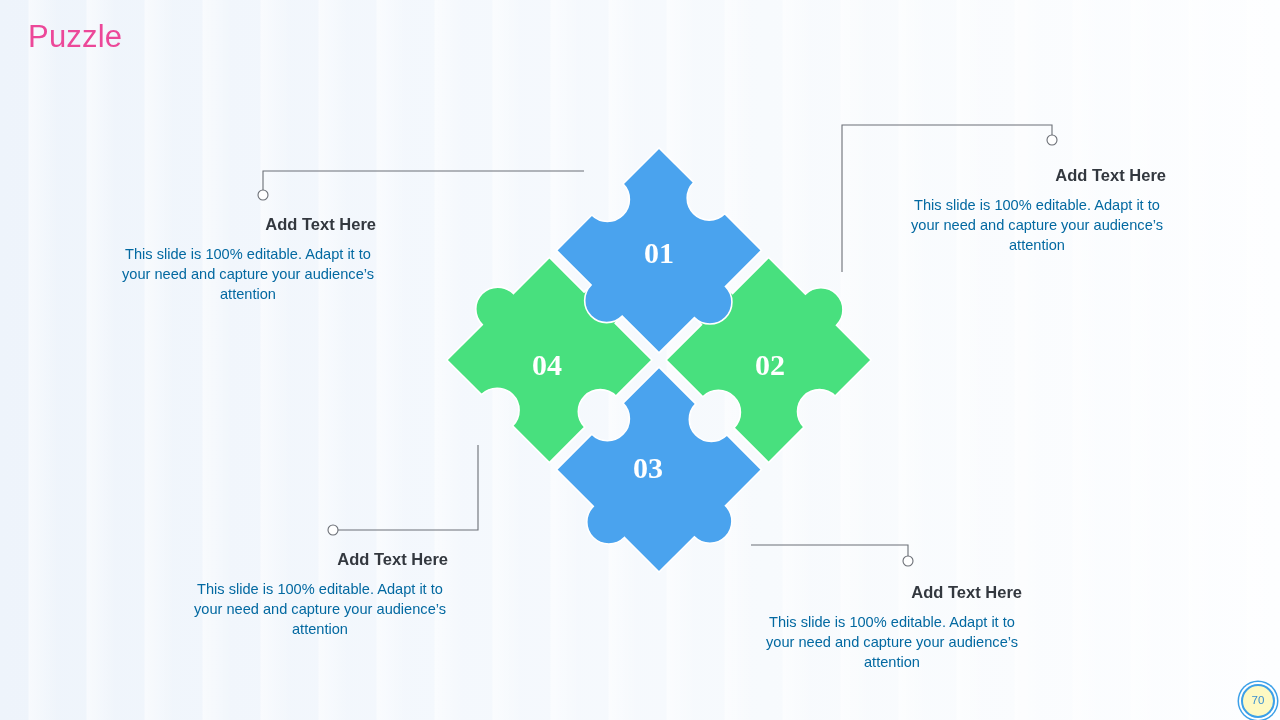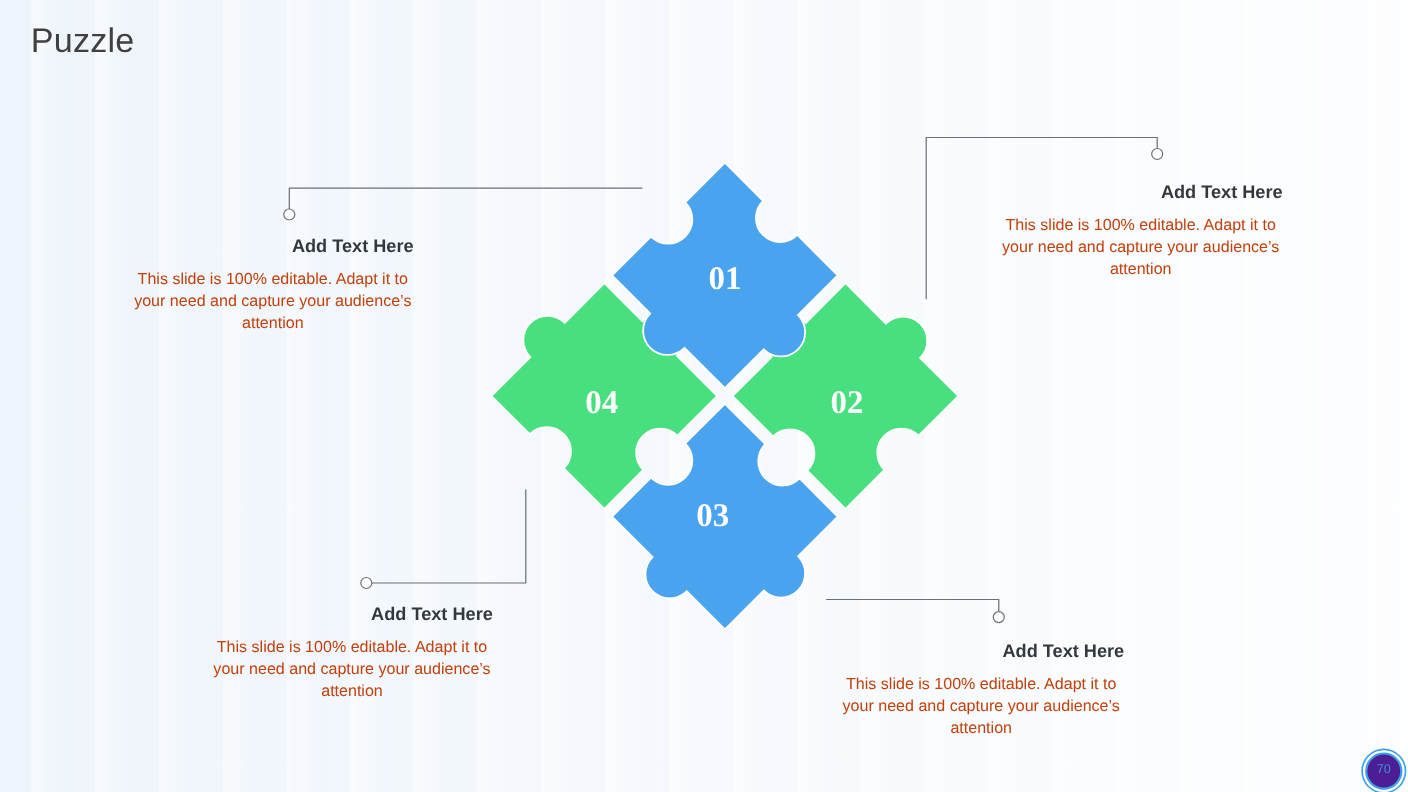--- a/index.html
+++ b/index.html
@@ -24,21 +24,21 @@
     width: 1280px;
     height: 720px;
   }
   
   .page-title {
     position: absolute;
     left: 28px;
     top: 18px;
     font-size: 31px;
     font-weight: 400;
-    color: #404040;
+    color: #ec4899;
     letter-spacing: 0.2px;
     line-height: 1.2;
   }
   
   .puzzle-wrap {
     position: absolute;
     left: 16px;
     top: 0;
     width: 1280px;
     height: 720px;
@@ -60,38 +60,38 @@
     font-size: 16.5px;
     font-weight: 700;
     color: #33383f;
     margin-bottom: 9px;
     line-height: 1.25;
     text-align: right;
   }
   .tb-body {
     font-size: 14.6px;
     font-weight: 400;
-    color: #c2410c;
+    color: #0369a1;
     line-height: 1.38;
   }
   #tb1 { left: 120px; top: 214px; width: 256px; }
   #tb2 { left: 908px; top: 165px; width: 258px; }
   #tb3 { left: 192px; top: 549px; width: 256px; }
   #tb4 { left: 762px; top: 582px; width: 260px; }
 
   
   .page-badge {
     position: absolute;
     left: 1241px;
     top: 684px;
     width: 30px;
     height: 30px;
     border-radius: 50%;
     border: 2px solid #3ca0e8;
-    background: #4c1d95;
+    background: #fef9c3;
     box-shadow: 0 0 0 2px #ffffff, 0 0 0 3.5px #3ca0e8;
     display: flex;
     align-items: center;
     justify-content: center;
   }
   .page-badge span {
     font-size: 11.5px;
     color: #3b8fd0;
     font-family: "Liberation Sans", sans-serif;
     line-height: 1;

